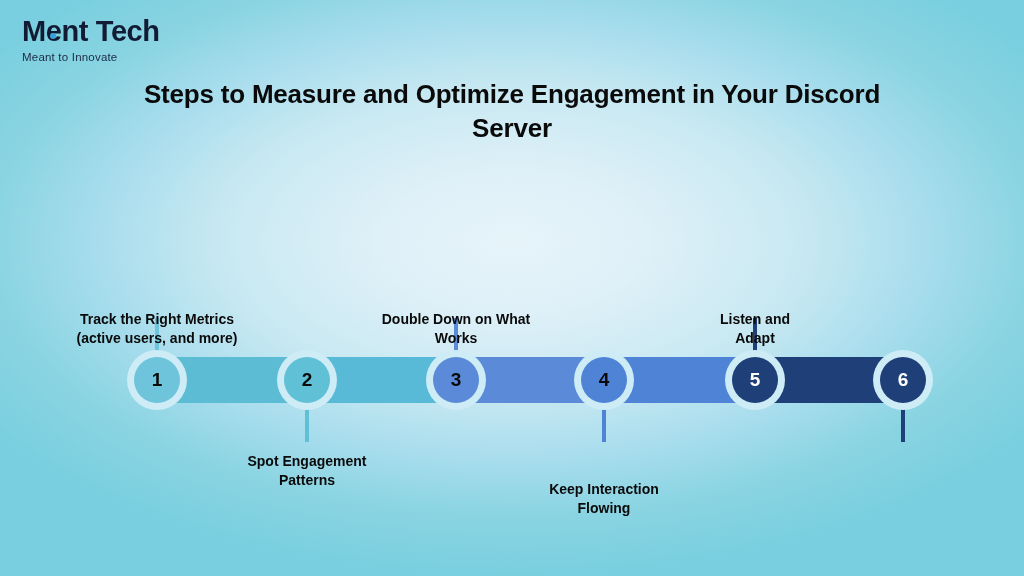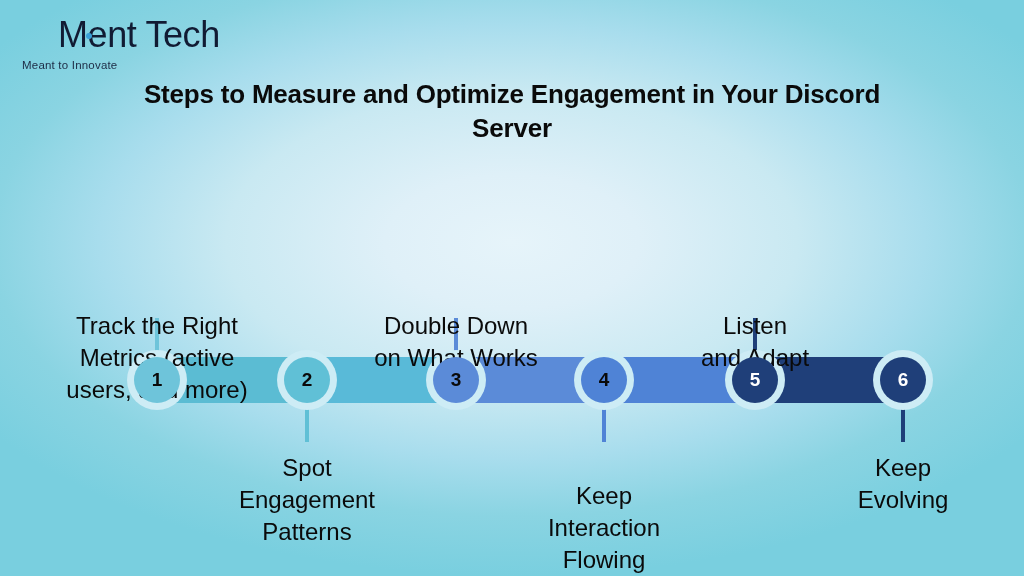--- a/index.html
+++ b/index.html
@@ -23,28 +23,27 @@
         #79cfdf 100%);
     overflow:hidden;
   }
 
   
   #logo {
     position:absolute; left:22px; top:16px;
     width:200px;
   }
   .logo-main {
-    font-size:36px;
-    font-weight:normal;
+    font-size:29px;
+    font-weight:bold;
     letter-spacing:-0.4px;
     color:#111b33;
     line-height:1.05;
     white-space:nowrap;
     position:relative;
-    margin-left:36px;
   }
   .logo-dot {
     display:inline-block;
     width:6px; height:6px;
     border-radius:50%;
     background:#3aa0d8;
     position:absolute;
     left:28px; top:17px;
   }
   .logo-sub {
@@ -97,22 +96,22 @@
   .connector {
     position:absolute;
     width:4px;
     z-index:2;
   }
 
   
   .label {
     position:absolute;
     text-align:center;
-    font-size:24px;
-    font-weight:normal;
+    font-size:14px;
+    font-weight:bold;
     color:#0a0a0a;
     line-height:1.33;
     z-index:3;
   }
   .label.above { }
   .label.below { }
 </style>
 </head>
 <body>
 
@@ -150,16 +149,15 @@
       <div class="node" style="left: 433px; background: rgb(91, 139, 216); color: rgb(10, 10, 10);">3</div>
       <div class="label above" style="width: 165px; left: 373.5px; top: auto; height: 0px; bottom: 266px;">Double Down on What Works</div>
       <div class="connector" style="left: 602px; background: rgb(79, 131, 214); top: 380px; height: 62px;"></div>
       <div class="node" style="left: 581px; background: rgb(79, 131, 214); color: rgb(10, 10, 10);">4</div>
       <div class="label below" style="width: 160px; left: 524px; top: 452px; margin-top: 28px;">Keep Interaction Flowing</div>
       <div class="connector" style="left: 753px; background: rgb(31, 63, 121); top: 318px; height: 62px;"></div>
       <div class="node" style="left: 732px; background: rgb(31, 63, 121); color: rgb(255, 255, 255);">5</div>
       <div class="label above" style="width: 110px; left: 700px; top: auto; height: 0px; bottom: 266px;">Listen and Adapt</div>
       <div class="connector" style="left: 901px; background: rgb(31, 63, 121); top: 380px; height: 62px;"></div>
       <div class="node" style="left: 880px; background: rgb(31, 63, 121); color: rgb(255, 255, 255);">6</div>
-      <div class="label below" style="width: 150px; left: 828px; top: 452px;">Keep Evolving</div>
     </div>
 
 </div>
 
 </body></html>

